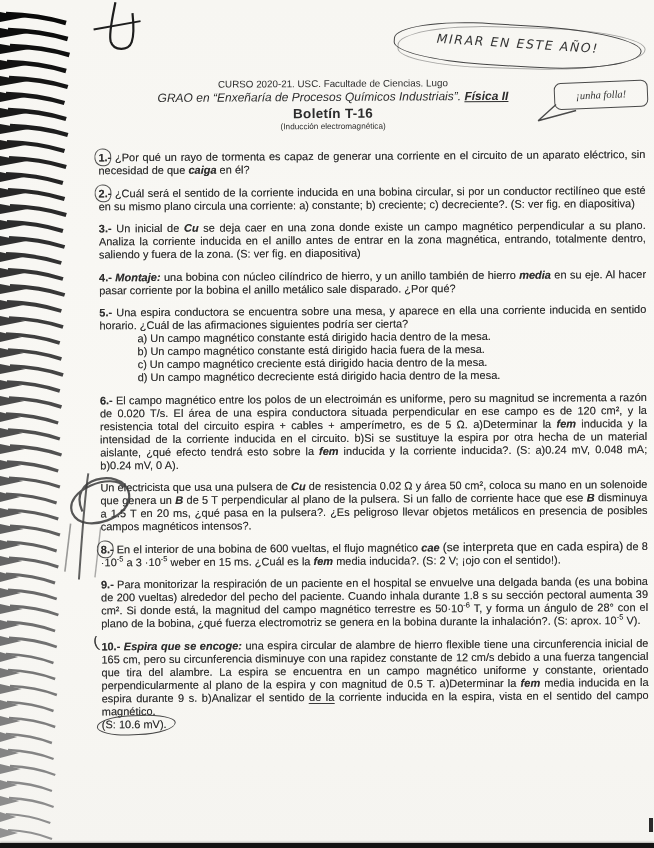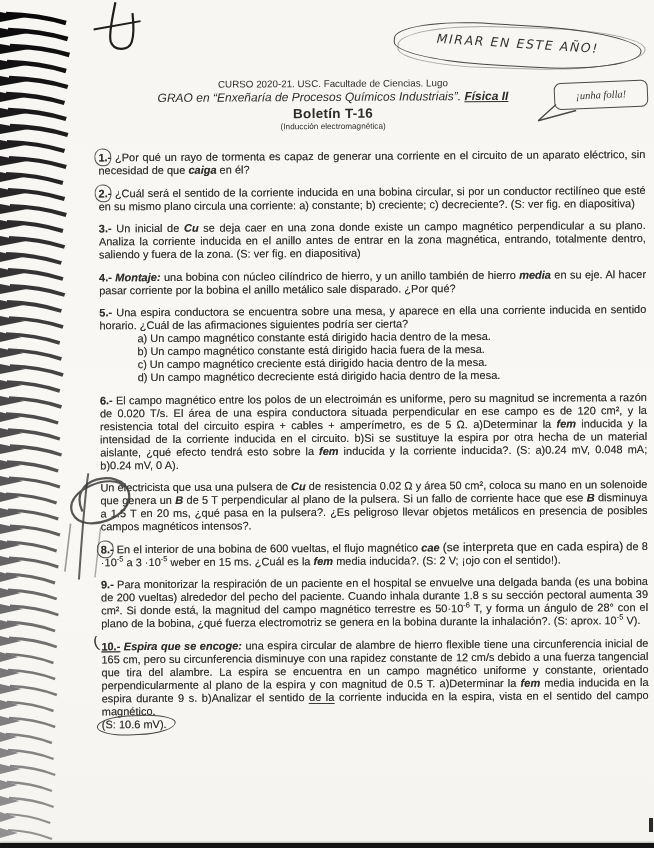--- a/index.html
+++ b/index.html
@@ -40,21 +40,21 @@
   .it{font-style:italic;font-weight:bold;}
   .sm{font-size:12px;}
   .sup{vertical-align:super;font-size:7.5px;line-height:0;}
   .options{display:block;padding-left:38px;}
   .option-line{display:block;}
   .hand-u{border-bottom:1.6px solid #3a3a3a;}
   .circ{position:relative;display:inline-block;}
   .circ::after{content:'';position:absolute;inset:-3px -9px -4px -5px;border:1.5px solid #464646;border-radius:50% 55% 60% 50% / 65% 55% 70% 60%;transform:rotate(-2deg);pointer-events:none;}
   .scr{position:relative;}
   .scr::after{content:'';position:absolute;left:-4px;top:-3px;width:15px;height:16px;border:1.5px solid rgba(35,35,35,.8);border-radius:55% 65% 50% 60% / 60% 50% 65% 55%;transform:rotate(-10deg);pointer-events:none;}
-  .hand-paren{position:relative;text-decoration:underline;}
+  .hand-paren{position:relative;}
   .hand-paren::before{content:'(';position:absolute;left:-8px;top:-5px;font-size:15px;font-weight:normal;color:#3a3a3a;transform:rotate(-14deg);}
   .has-doodle{position:relative;}
   .q7-doodle{position:absolute;left:-52px;top:-14px;pointer-events:none;}
 </style>
 </head>
 <body>
 
 <div class="page">
 
   <svg id="binding-svg" class="binding" width="100" height="848" viewBox="0 0 100 848">

